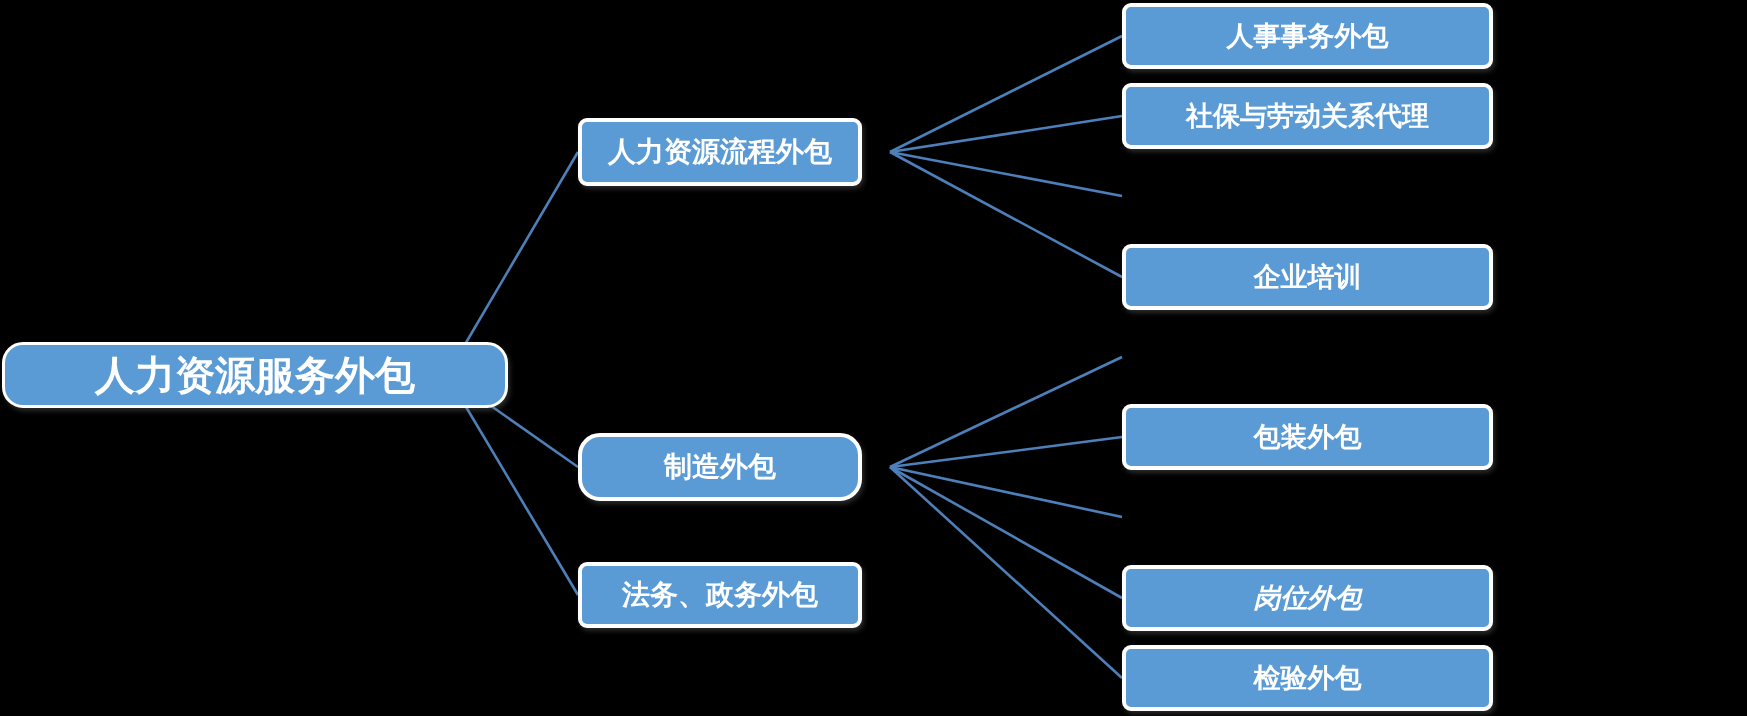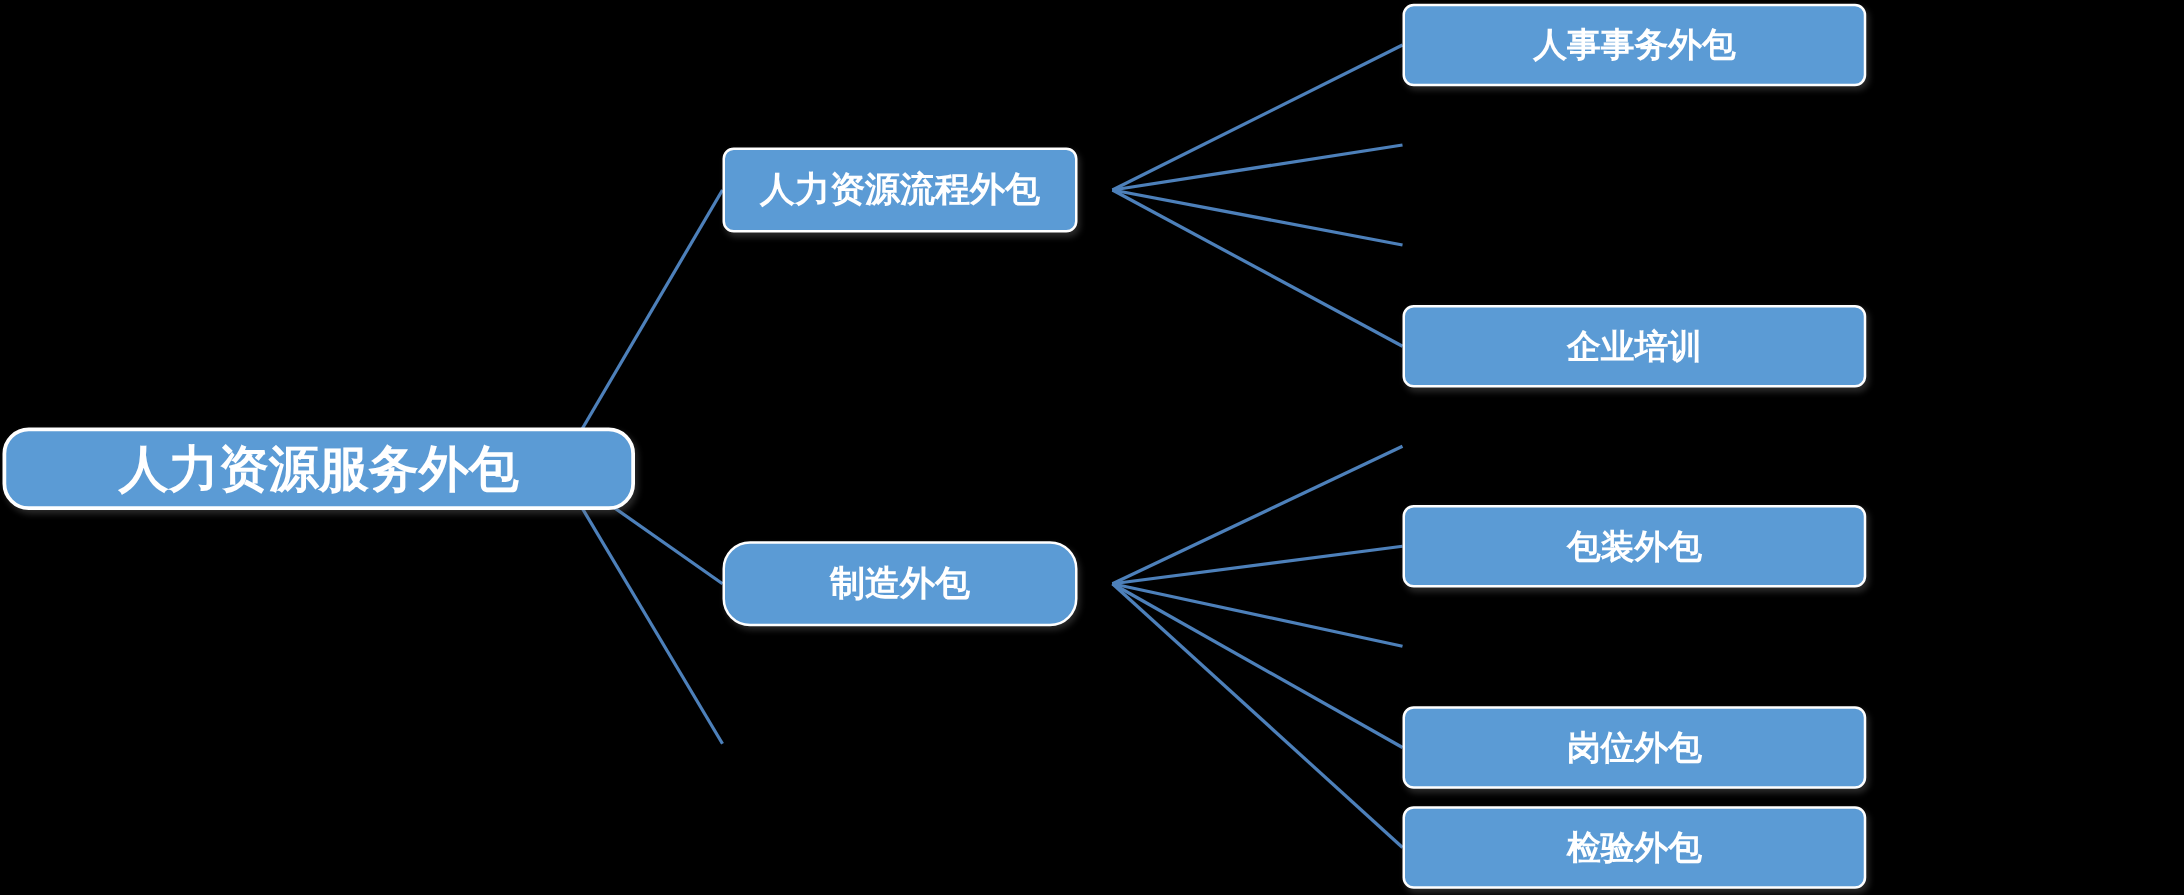--- a/index.html
+++ b/index.html
@@ -21,21 +21,21 @@
     width: 1747px;
     height: 716px;
     pointer-events: none;
   }
   .node {
     position: absolute;
     display: flex;
     align-items: center;
     justify-content: center;
     background: #5b9bd5;
-    border: 2px solid #ffffff;
+    border: 4px solid #ffffff;
     border-radius: 9px;
     color: #ffffff;
     font-weight: bold;
     text-align: center;
     box-sizing: border-box;
     box-shadow: 2px 3px 5px rgba(120,120,120,0.35);
     white-space: nowrap;
   }
   .node-root {
     left: 2px; top: 342px;
@@ -57,21 +57,21 @@
   #branch-0 { top: 118px; }
   #branch-1 { top: 433px; border-radius: 22px; }
   #branch-2 { top: 562px; height: 66px; }
   #leaf-0 { top: 3px; }
   #leaf-1 { top: 83px; }
   #leaf-2 { top: 163px; }
   #leaf-3 { top: 244px; text-align: right; }
   #leaf-4 { top: 324px; }
   #leaf-5 { top: 404px; }
   #leaf-6 { top: 484px; }
-  #leaf-7 { top: 565px; }
+  #leaf-7 { top: 565px; font-style: italic; }
   #leaf-8 { top: 645px; }
 </style>
 </head>
 <body>
 
 <div id="stage">
 
   <svg id="connectors" viewBox="0 0 1747 716" xmlns="http://www.w3.org/2000/svg">
 
     <line x1="447" y1="375" x2="578" y2="152" stroke="#4d80ba" stroke-width="2.6"></line>
@@ -89,23 +89,25 @@
     <line x1="890" y1="467" x2="1122" y2="598" stroke="#4d80ba" stroke-width="2.6"></line>
     <line x1="890" y1="467" x2="1122" y2="678" stroke="#4d80ba" stroke-width="2.6"></line>
   </svg>
 
   <div class="node node-root" id="root-node">人力资源服务外包</div>
 
   <div class="node node-branch" id="branch-0">人力资源流程外包</div>
 
   <div class="node node-branch" id="branch-1">制造外包</div>
 
+  <div class="node node-branch" id="branch-2">法务、政务外包</div>
 
   <div class="node node-leaf" id="leaf-0">人事事务外包</div>
 
+  <div class="node node-leaf" id="leaf-1">社保与劳动关系代理</div>
 
 
   <div class="node node-leaf" id="leaf-3">企业培训</div>
 
 
   <div class="node node-leaf" id="leaf-5">包装外包</div>
 
 
   <div class="node node-leaf" id="leaf-7">岗位外包</div>
 

